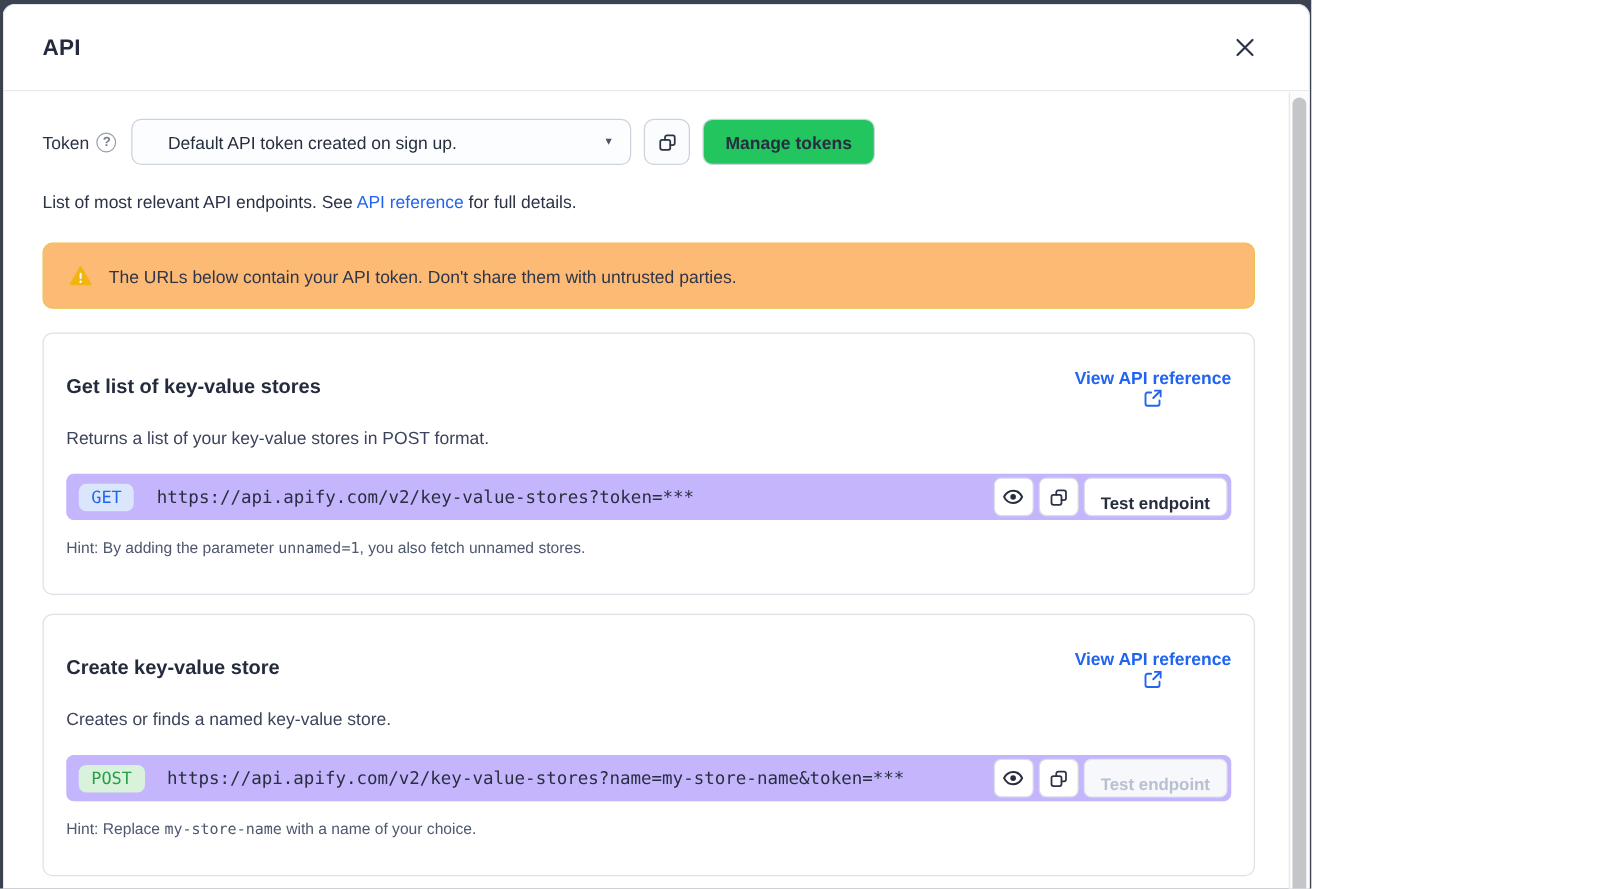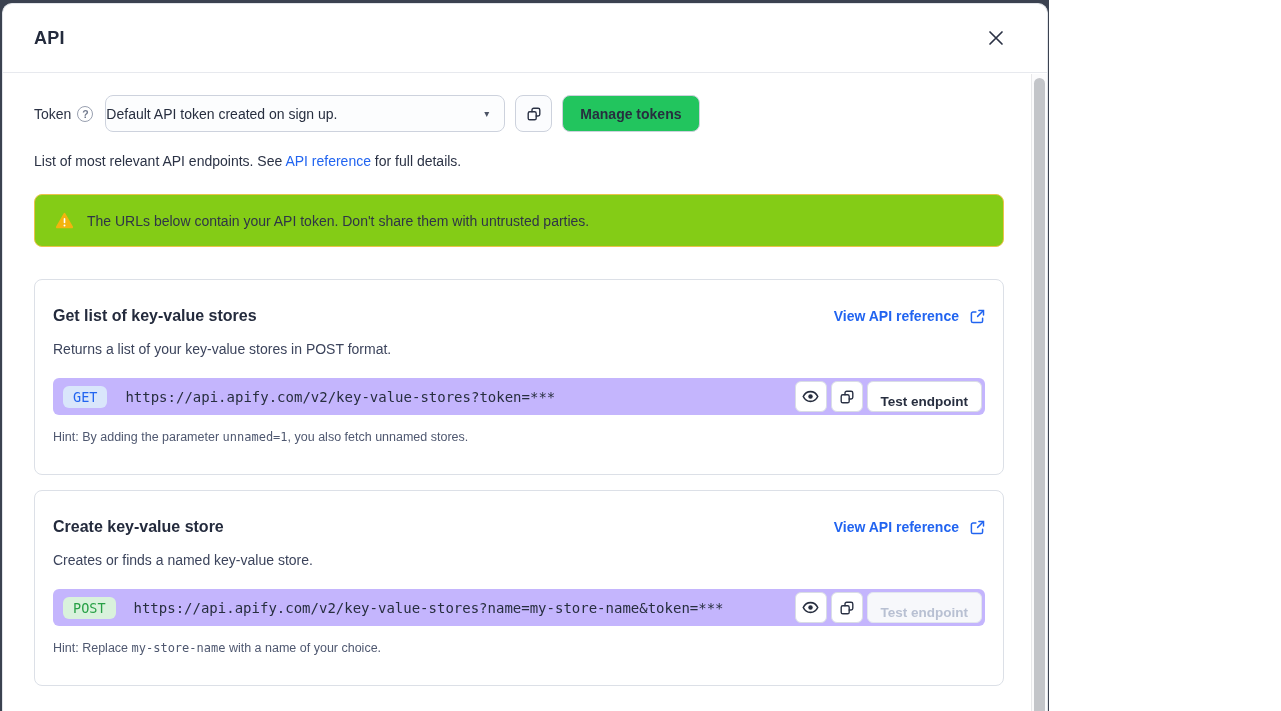--- a/index.html
+++ b/index.html
@@ -28,48 +28,48 @@
   .token-label { font-size: 14px; color: #2b3245; }
   .help-icon {
     width: 16px; height: 16px; border: 1px solid #99a0b0; border-radius: 50%;
     font-size: 10.5px; color: #737b8e; display: inline-flex; align-items: center; justify-content: center;
     margin-left: 6px; font-weight: 600; cursor: pointer;
   }
   .select {
     width: 400px; height: 37px; margin-left: 12px;
     border: 1px solid #cdd2dd; border-radius: 8px; background: #fcfdfe;
     display: flex; align-items: center; justify-content: space-between;
-    padding: 0 15px 0 0; font-size: 14px; color: #272e3f; cursor: pointer;
+    padding: 0 15px 0 28px; font-size: 14px; color: #272e3f; cursor: pointer;
   }
   .caret { font-size: 10px; color: #4c5465; line-height: 1; }
   .icon-btn {
     width: 37px; height: 37px; margin-left: 10px; cursor: pointer;
     border: 1px solid #cdd2dd; border-radius: 8px; background: #fbfcfe;
     display: flex; align-items: center; justify-content: center;
   }
   .btn-manage {
     height: 37px; margin-left: 10px; padding: 0 17px; cursor: pointer;
     border: 1px solid #cdd2dd; border-radius: 8px; background: #22c55e;
     font-family: "Liberation Sans", sans-serif; font-size: 14px; font-weight: 600; color: #272e3f;
   }
 
   .intro { font-size: 14px; color: #2b3245; margin-bottom: 25px; }
   .intro a { color: #2164f0; text-decoration: none; cursor: pointer; }
 
   .warning {
     display: flex; align-items: center; gap: 13px;
-    background: #84cc16; border: 1px solid #ecc24b; border-radius: 8px;
-    height: 53px; padding: 0 20px; margin-bottom: 32px;
+    background: #fdba74; border: 1px solid #ecc24b; border-radius: 8px;
+    height: 53px; padding: 0 20px; margin-bottom: 19px;
     font-size: 14px; color: #2f3547;
   }
 
   .card { border: 1px solid #dce0e7; border-radius: 8px; background: #fff; padding: 27px 18px 30px; margin-bottom: 15px; }
   .card-head { display: flex; align-items: center; justify-content: space-between; }
   .card-title { font-size: 16px; font-weight: 700; color: #242b3d; }
-  .ref-link { display: inline-flex; align-items: center; gap: 11px; font-size: 14px; font-weight: 700; color: #2164f0; text-decoration: none; cursor: pointer; }
+  .ref-link { display: inline-flex; align-items: center; gap: 1px; font-size: 14px; font-weight: 700; color: #2164f0; text-decoration: none; cursor: pointer; flex-direction: column; }
   .desc { font-size: 14px; color: #3c445c; margin-top: 16px; }
 
   .code-row {
     margin-top: 21px; height: 37px; background: #c4b5fd; border-radius: 6px;
     display: flex; align-items: center; padding: 0 3px 0 10px;
   }
   .badge {
     font-family: "DejaVu Sans Mono", monospace; font-size: 13.5px;
     padding: 3px 10px; border-radius: 6px; flex: 0 0 auto;
   }

